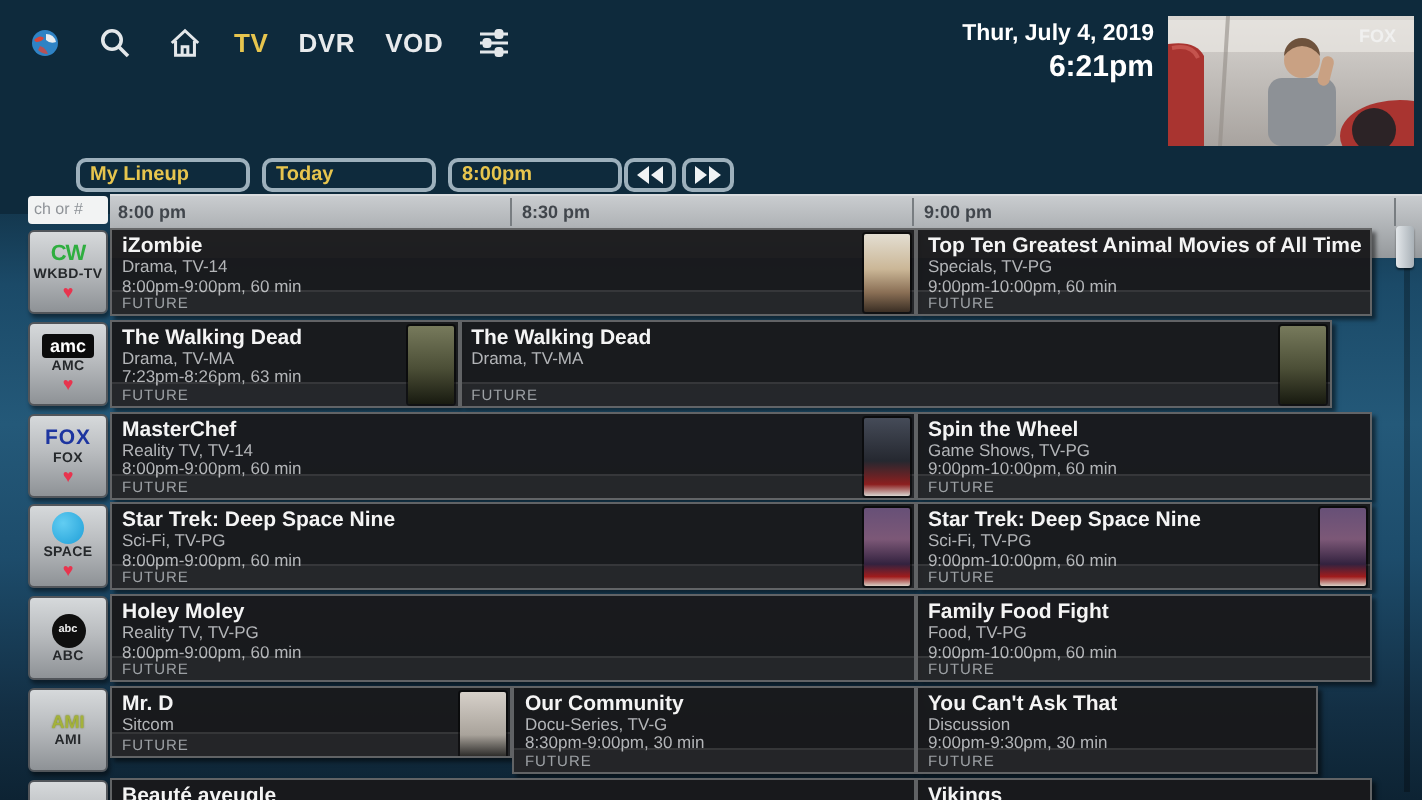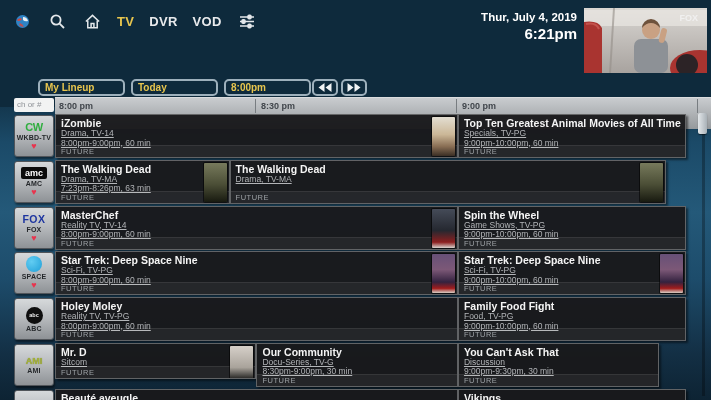--- a/index.html
+++ b/index.html
@@ -68,21 +68,21 @@
   .callsign{font-size:7px;font-weight:bold;color:#25282b;margin-top:1px;letter-spacing:.2px;}
   .heart{color:#e8344e;font-size:9px;line-height:9px;margin-top:1px;}
   
   .cell{
     position:absolute;box-sizing:border-box;overflow:hidden;
     background:rgba(25,25,27,.96);
     border:1px solid rgba(158,160,163,.55);
     box-shadow:2px 2px 2px rgba(0,0,0,.5);
   }
   .p-title{font-size:10.5px;font-weight:bold;color:#f4f4f4;padding:2px 4px 0 5px;white-space:nowrap;overflow:hidden;}
-  .p-genre,.p-time{font-size:8.5px;color:#b3b5b8;padding-left:5px;line-height:9.5px;white-space:nowrap;overflow:hidden;text-decoration:underline;}
+  .p-genre,.p-time{font-size:8.5px;color:#b3b5b8;padding-left:5px;line-height:9.5px;white-space:nowrap;overflow:hidden;}
   .p-status{
     position:absolute;left:0;right:0;bottom:0;height:11px;line-height:11px;
     font-size:7.5px;color:#9da1a5;letter-spacing:.5px;padding-left:5px;
     background:rgba(255,255,255,.055);border-top:1px solid rgba(255,255,255,.08);margin-top:41px;
   }
   .has-poster .p-title,.has-poster .p-genre,.has-poster .p-time{margin-right:28px;}
   .poster{position:absolute;right:2px;top:2px;width:23px;height:39px;border-radius:1px;box-shadow:0 0 0 1px rgba(0,0,0,.55);}
   .poster-izombie{background:linear-gradient(180deg,#e3ded2 0%,#cbb797 45%,#8a6f55 75%,#3a2e24 100%);}
   .poster-walking-dead{background:linear-gradient(180deg,#777a5c 0%,#4b4e36 55%,#181a10 100%);}
   .poster-masterchef{background:linear-gradient(180deg,#454b58 0%,#252830 55%,#8c1f1f 85%,#d8d4cf 100%);}

